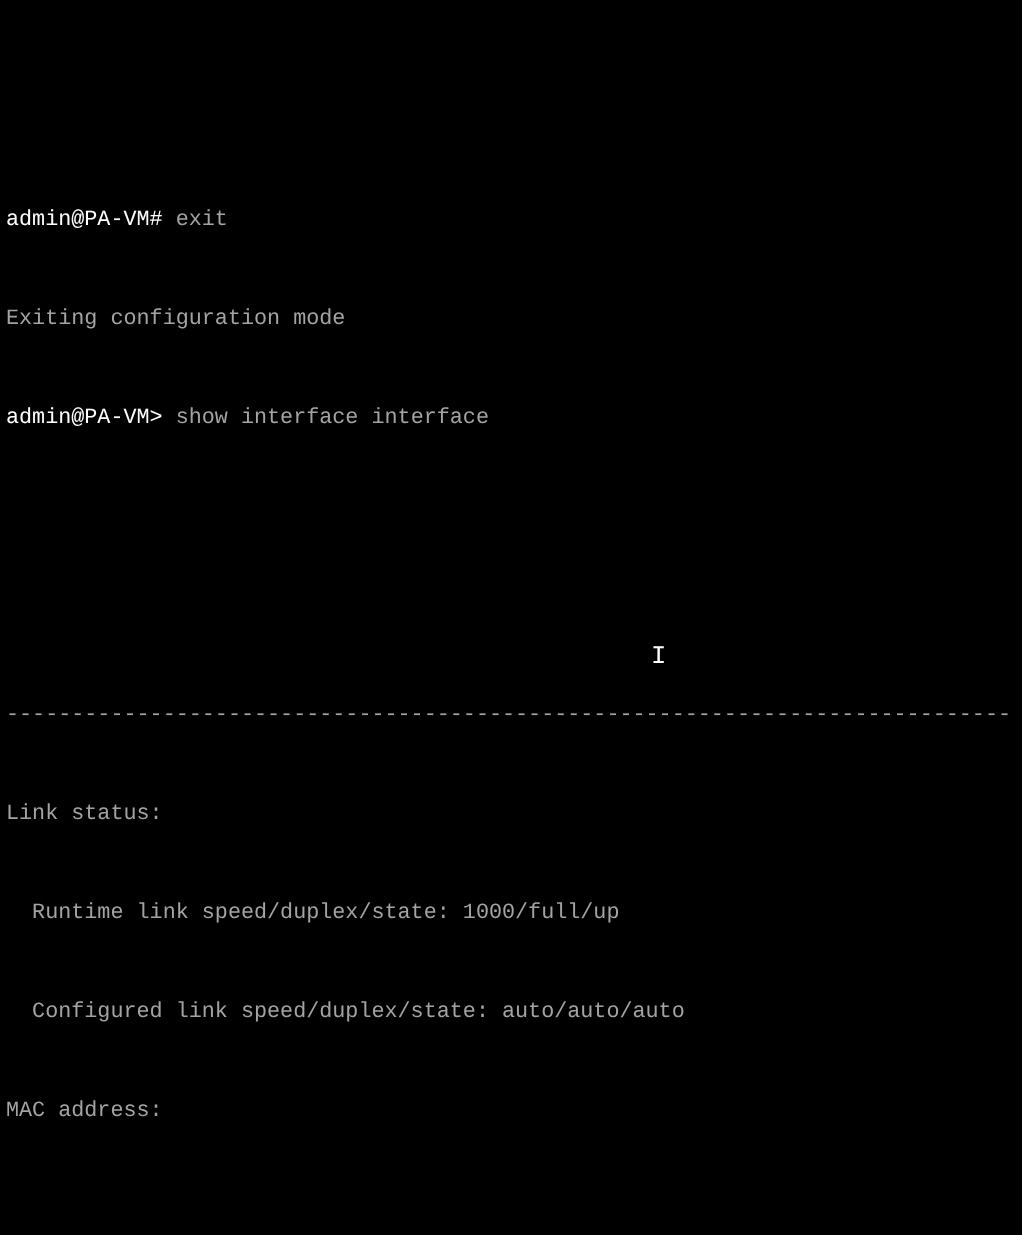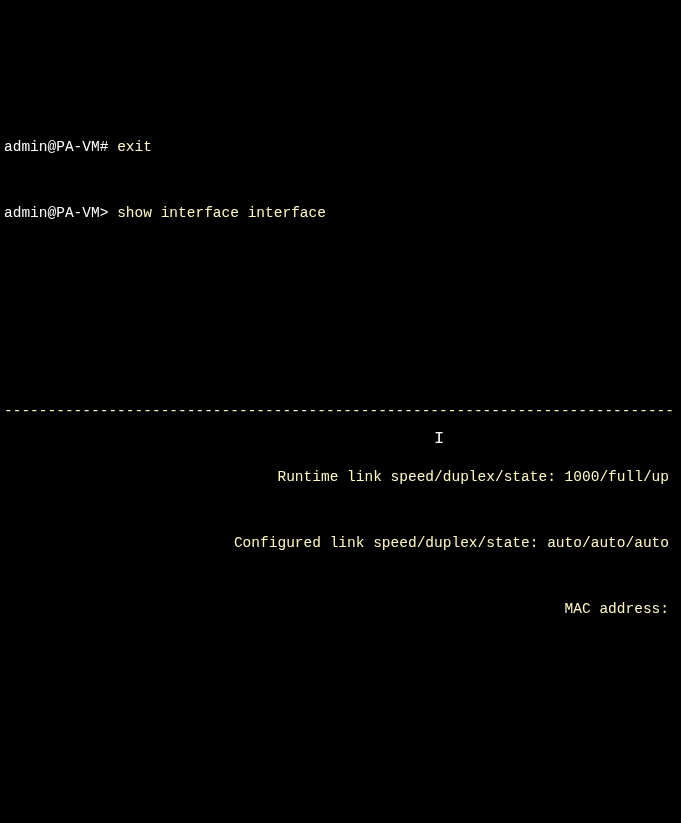--- a/index.html
+++ b/index.html
@@ -15,46 +15,47 @@
       white-space: pre;
       overflow: hidden;
     }
     .line {
       min-height: 22px;
     }
     .white {
       color: #ffffff;
     }
     .yellow {
-      color: #fef9c3;
-      text-align: right;
+      color: #a3a3a3;
     }
     .text-cursor {
       position: absolute;
       left: 430px;
       top: 336px;
       color: #ffffff;
       font-size: 17px;
       pointer-events: none;
     }
     .container {
       position: relative;
     }
   </style>
 </head>
 <body>
 
 
 
 <div class="container">
   <div class="line"><span class="white">admin@PA-VM# </span><span class="yellow">exit</span></div>
+  <div class="line yellow">Exiting configuration mode</div>
   <div class="line"><span class="white">admin@PA-VM&gt; </span><span class="yellow">show interface interface</span></div>
   <div class="line"></div>
   <div class="line"></div>
   <div class="line yellow">-------------------------------------------------------------------------------</div>
+  <div class="line yellow">Link status:</div>
   <div class="line yellow">  Runtime link speed/duplex/state: 1000/full/up</div>
   <div class="line yellow">  Configured link speed/duplex/state: auto/auto/auto</div>
   <div class="line yellow">MAC address:</div>
   
   
   
   
   
   
   

